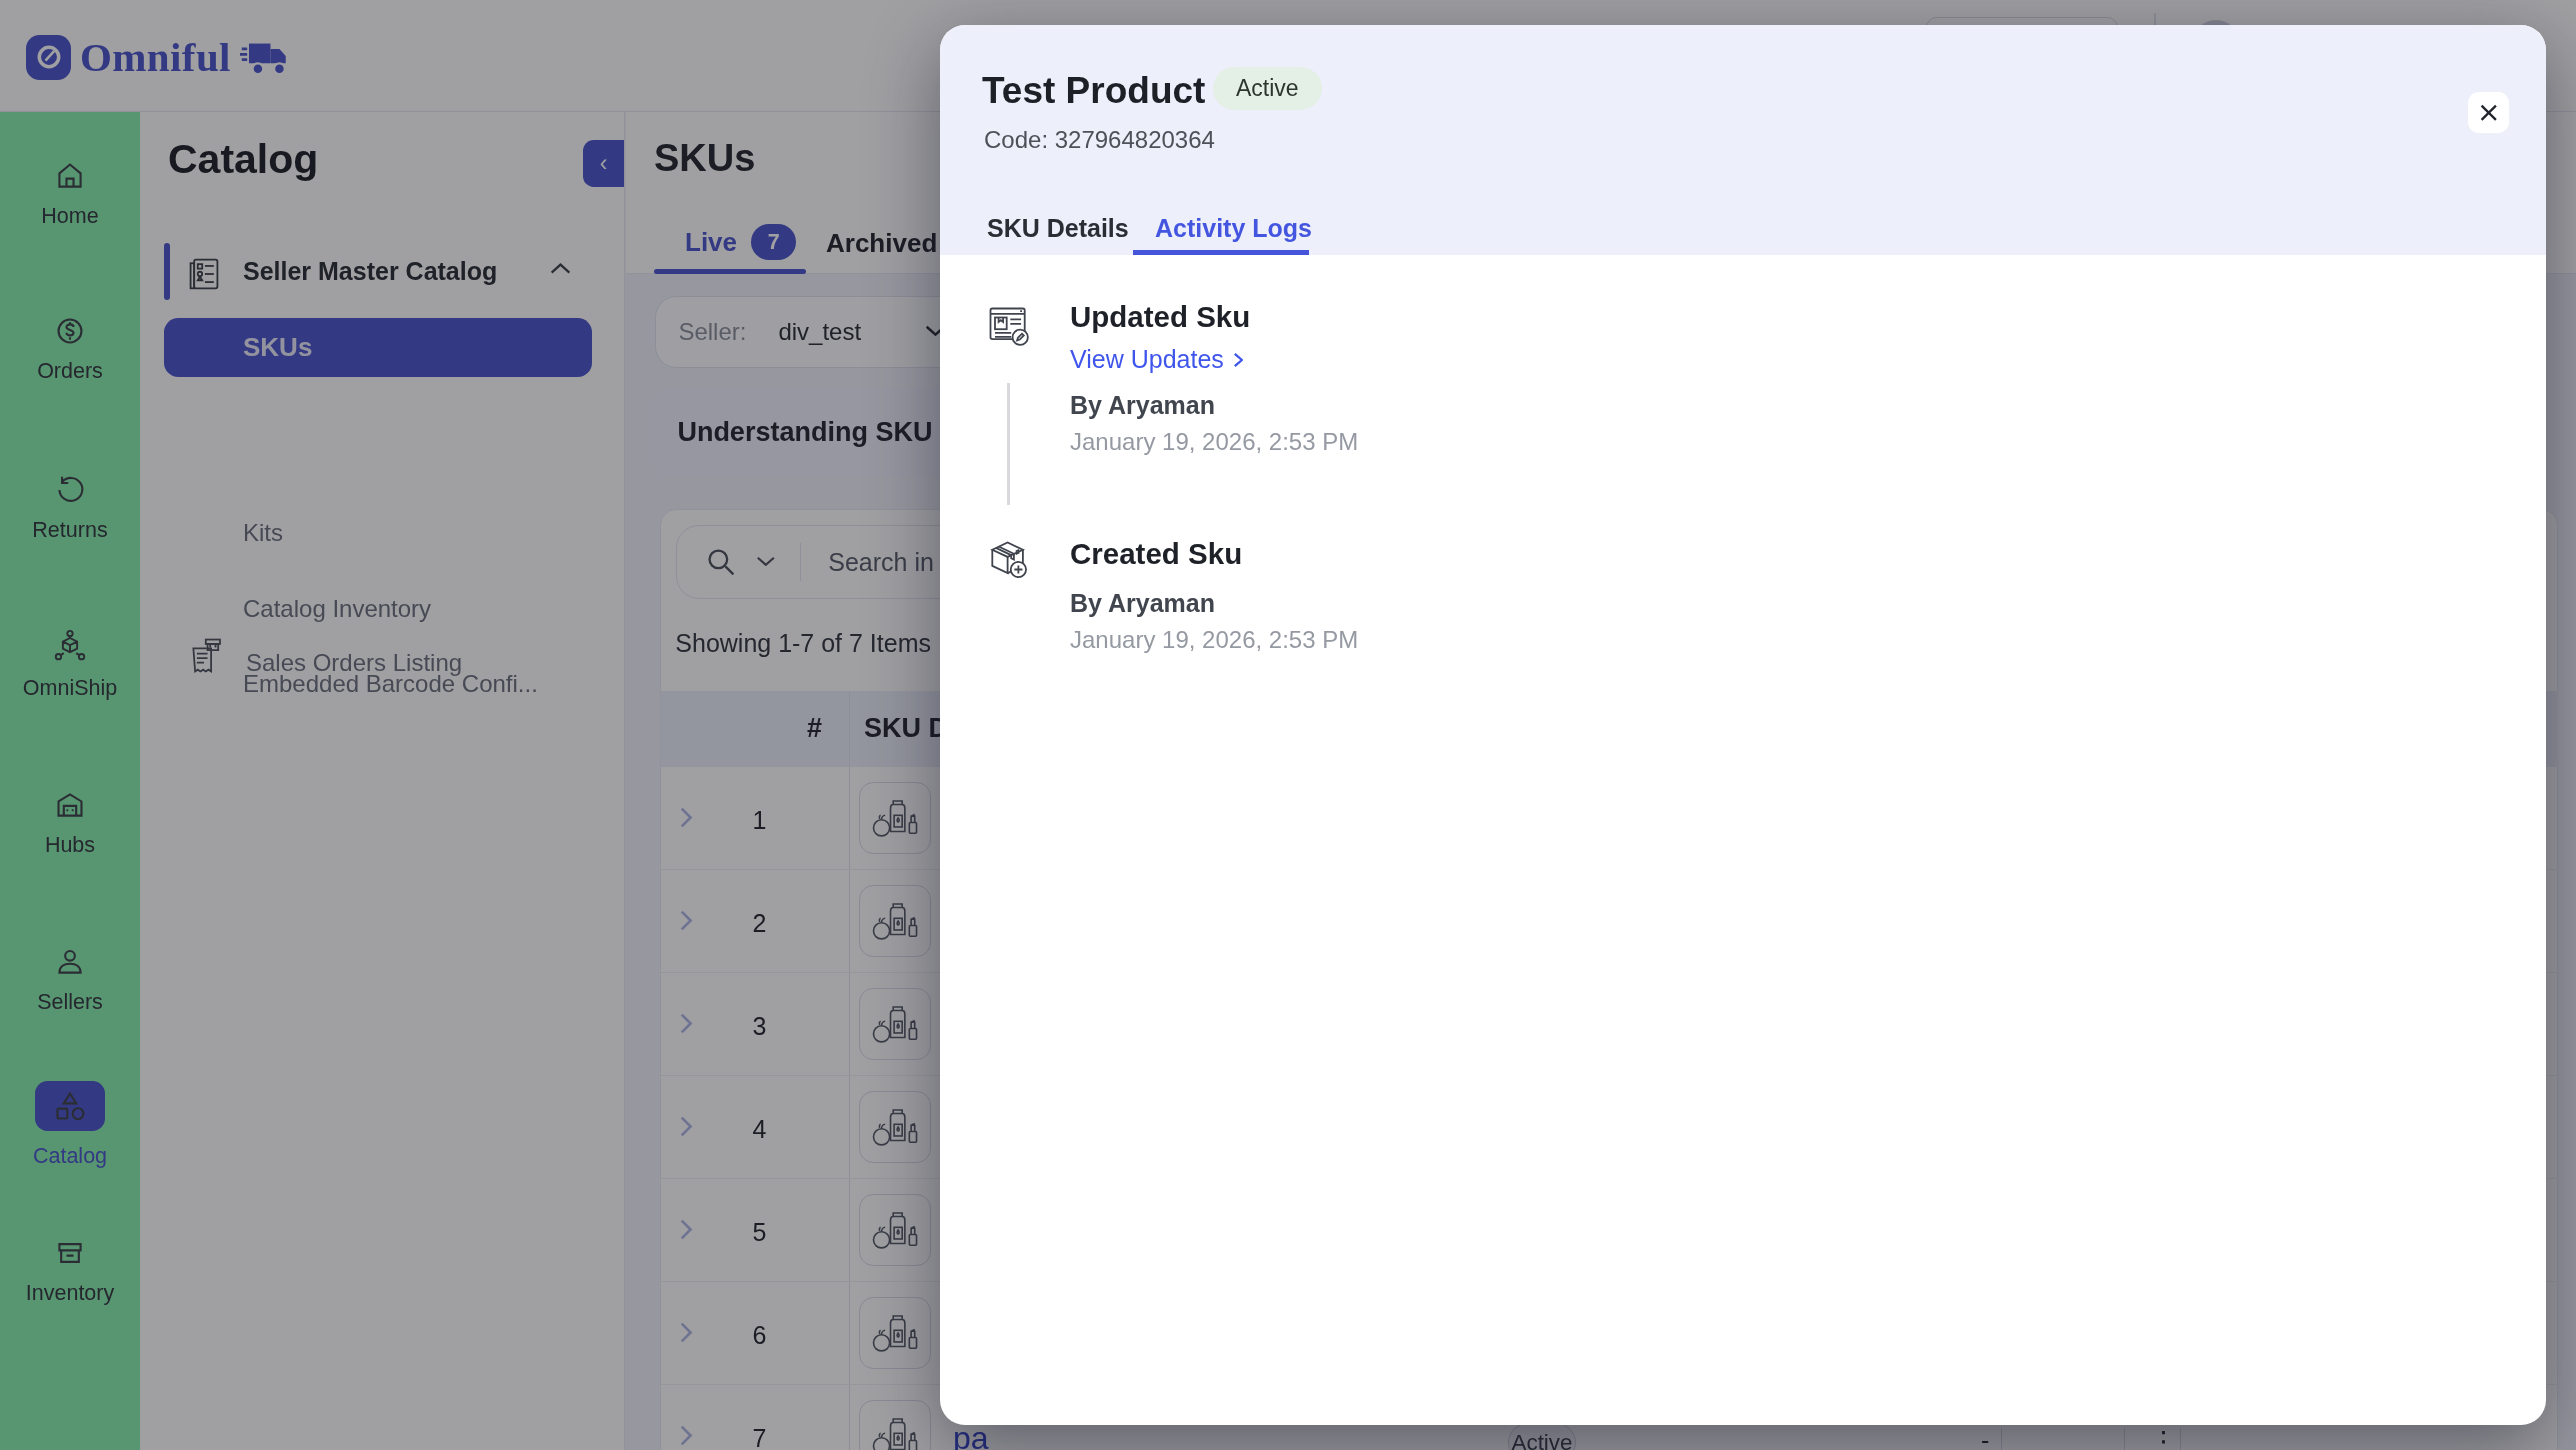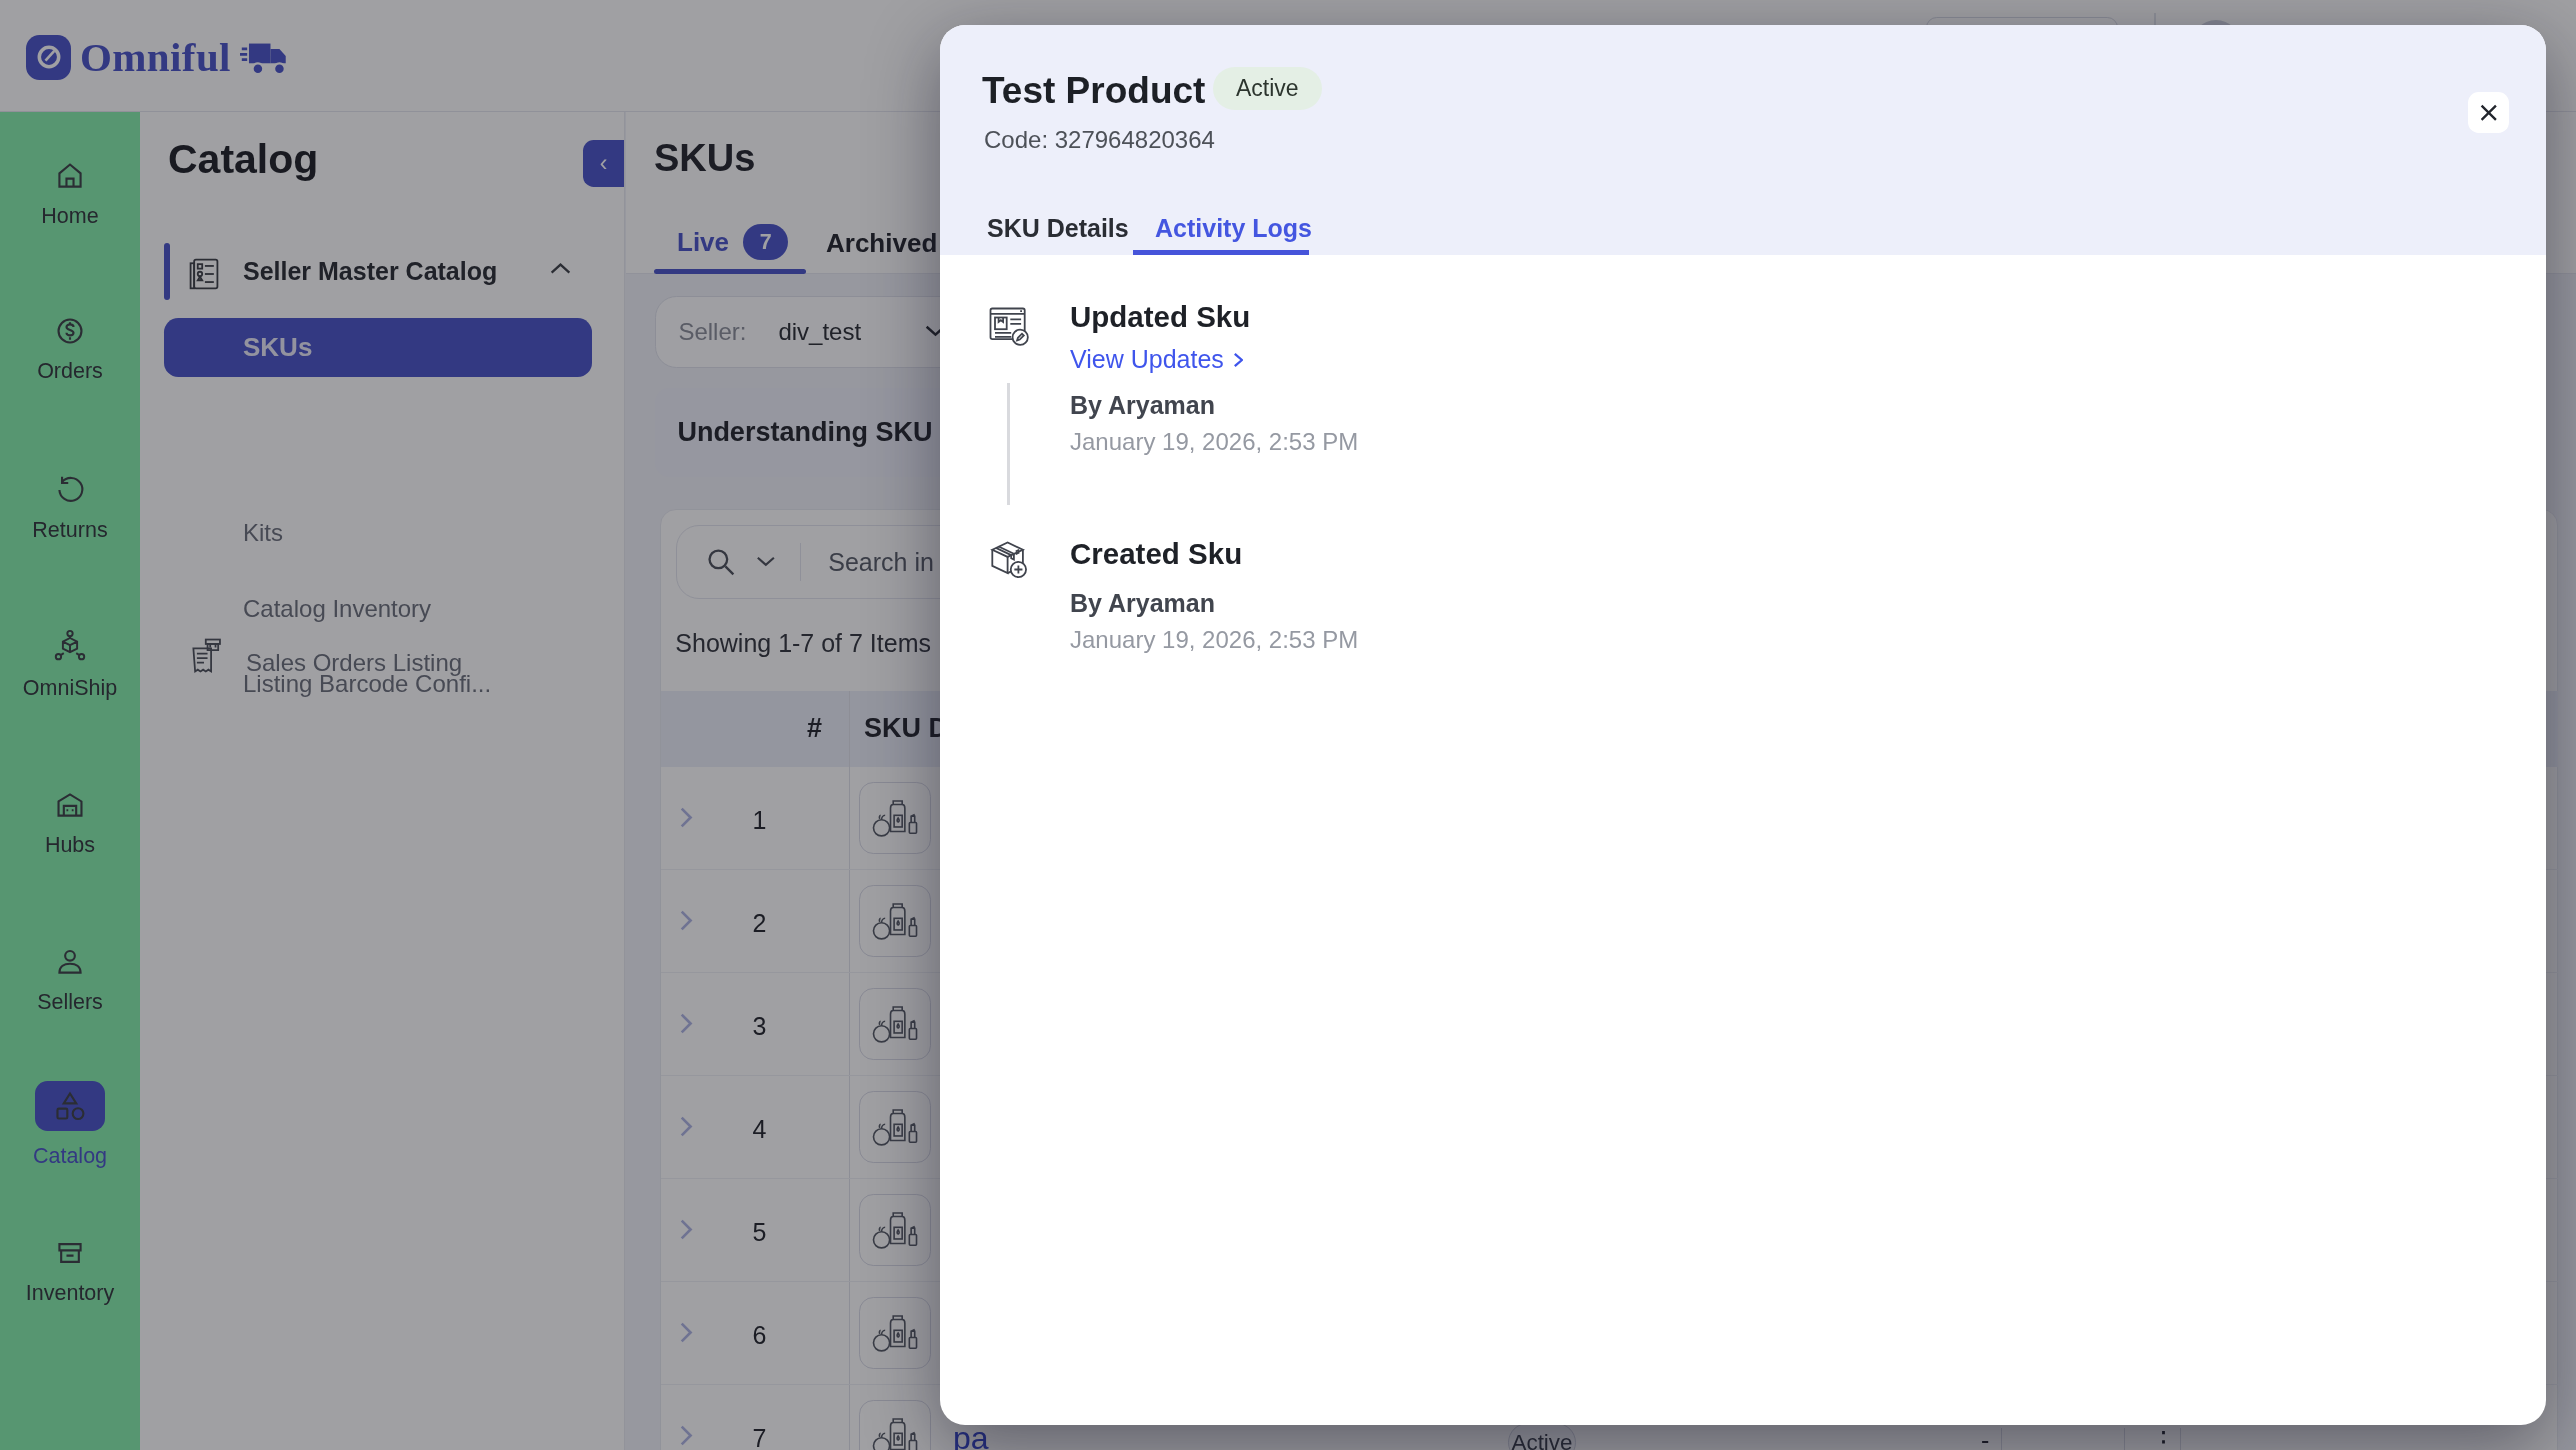--- a/index.html
+++ b/index.html
@@ -48,21 +48,21 @@
   .sku-pill span{margin-left:79px;font-size:26px;font-weight:bold;color:#e9eaf8;}
   .subnav-item{position:absolute;left:103px;font-size:24px;color:#6c707c;cursor:pointer;}
   .footer-item-icon{position:absolute;left:46px;top:524px;}
   .footer-item{position:absolute;left:106px;top:537px;font-size:24px;color:#6c707c;cursor:pointer;}
 
   
   .main-header{position:absolute;left:626px;top:112px;width:1950px;height:162px;background:#ffffff;
                border-bottom:0.9px solid #e6e8f0;z-index:1;}
   .main-title{position:absolute;left:28px;top:25px;font-size:38px;font-weight:bold;color:#23262d;}
   .tab-live{position:absolute;left:28px;top:112px;width:152px;display:flex;align-items:center;gap:14.3px;cursor:pointer;}
-  .tab-live .t{font-size:26px;font-weight:bold;color:var(--accent);margin-left:23px;}
+  .tab-live .t{font-size:26px;font-weight:bold;color:var(--accent);margin-left:31px;}
   .count-badge{width:45px;height:36px;border-radius:18px;background:var(--accent);color:#fff;font-size:21.5px;
                display:flex;align-items:center;justify-content:center;font-weight:bold;}
   .tab-underline{position:absolute;left:28px;top:157px;width:152px;height:5.4px;border-radius:2.7px;background:var(--accent);}
   .tab-archived{position:absolute;left:200px;top:116px;font-size:26px;font-weight:bold;color:#23262d;cursor:pointer;}
 
   
   .main-body{position:absolute;left:626px;top:274px;width:1950px;height:1177px;background:#f1f2f8;z-index:1;}
   .seller-box{position:absolute;left:29px;top:21.5px;width:376px;height:72px;border:0.9px solid #dfe2ec;
               border-radius:21.5px;background:#fdfdff;display:flex;align-items:center;cursor:pointer;}
   .seller-box .sl{margin-left:22.4px;font-size:24px;color:#8a8e99;}
@@ -242,21 +242,21 @@
       <span class="group-label">Seller Master Catalog</span>
       <svg class="group-chevron" width="23" height="14.3" viewBox="0 0 26 16" fill="none" stroke="#3c4047" stroke-width="2.6">
           <path d="M3 13 L13 4 L23 13"></path>
         </svg>
     </div>
     <div class="sku-pill">
       <span>SKUs</span>
     </div>
     <div class="subnav-item" style="top:407px">Kits</div>
     <div class="subnav-item" style="top:483px">Catalog Inventory</div>
-    <div class="subnav-item" style="top:558px">Listing Barcode Confi...</div>
+    <div class="subnav-item" style="top:558px">Embedded Barcode Confi...</div>
     <svg class="footer-item-icon" width="36" height="39" viewBox="0 0 40 44" fill="none" stroke="#4c505a" stroke-width="2">
         <path d="M8 14 h20 v26 l-3-2 -3 2 -3-2 -3 2 -3-2 -3 2 z"></path>
         <path d="M12 20 h12 M12 25 h12 M12 30 h8"></path>
         <rect x="22" y="4" width="16" height="5"></rect>
         <path d="M24 9 h12 v7 h-12 z M27 9 v4 M33 9 v4"></path>
       </svg>
     <div class="footer-item">Sales Orders Listing</div>
   </div>
 
   <div class="main-header">

